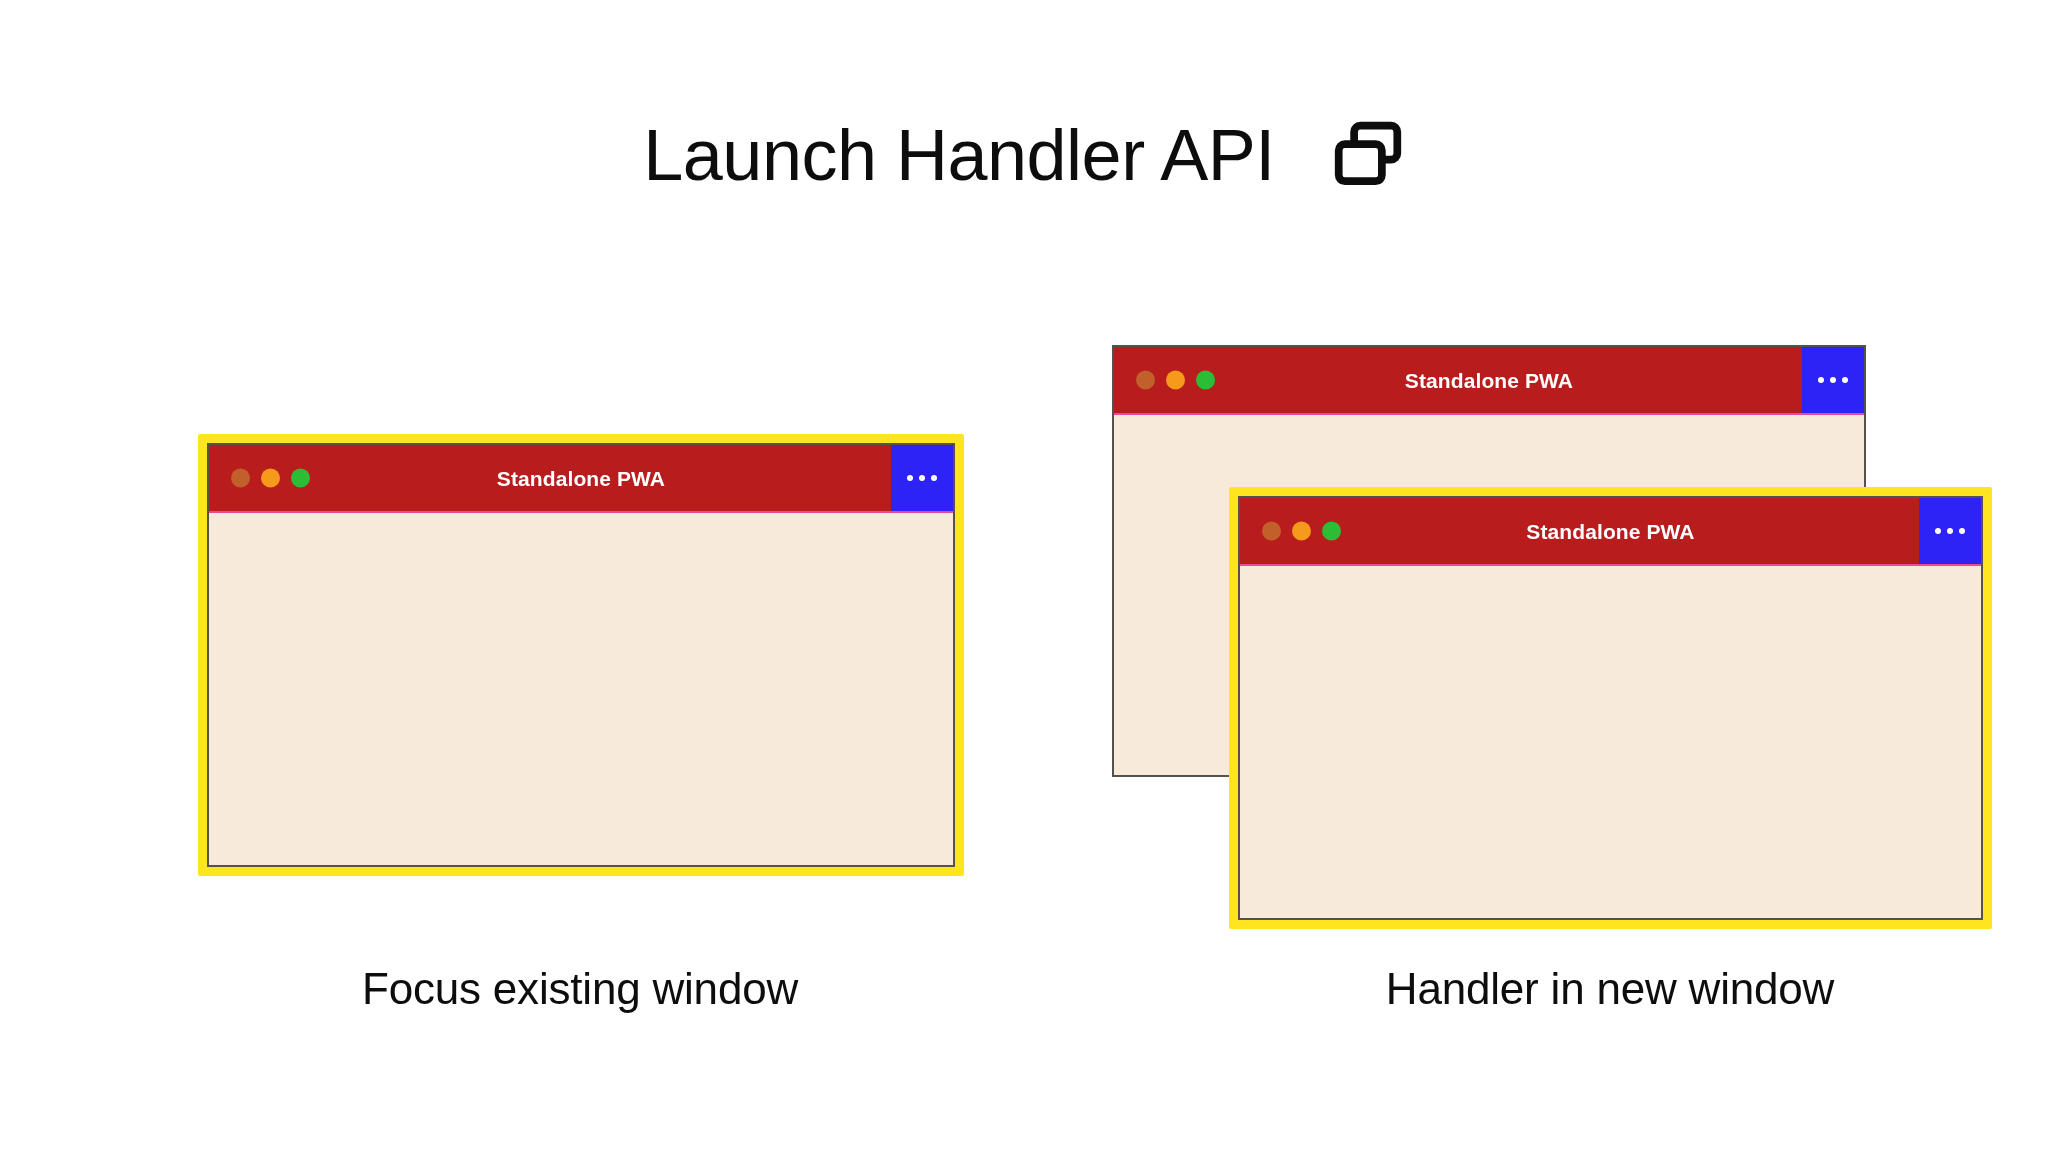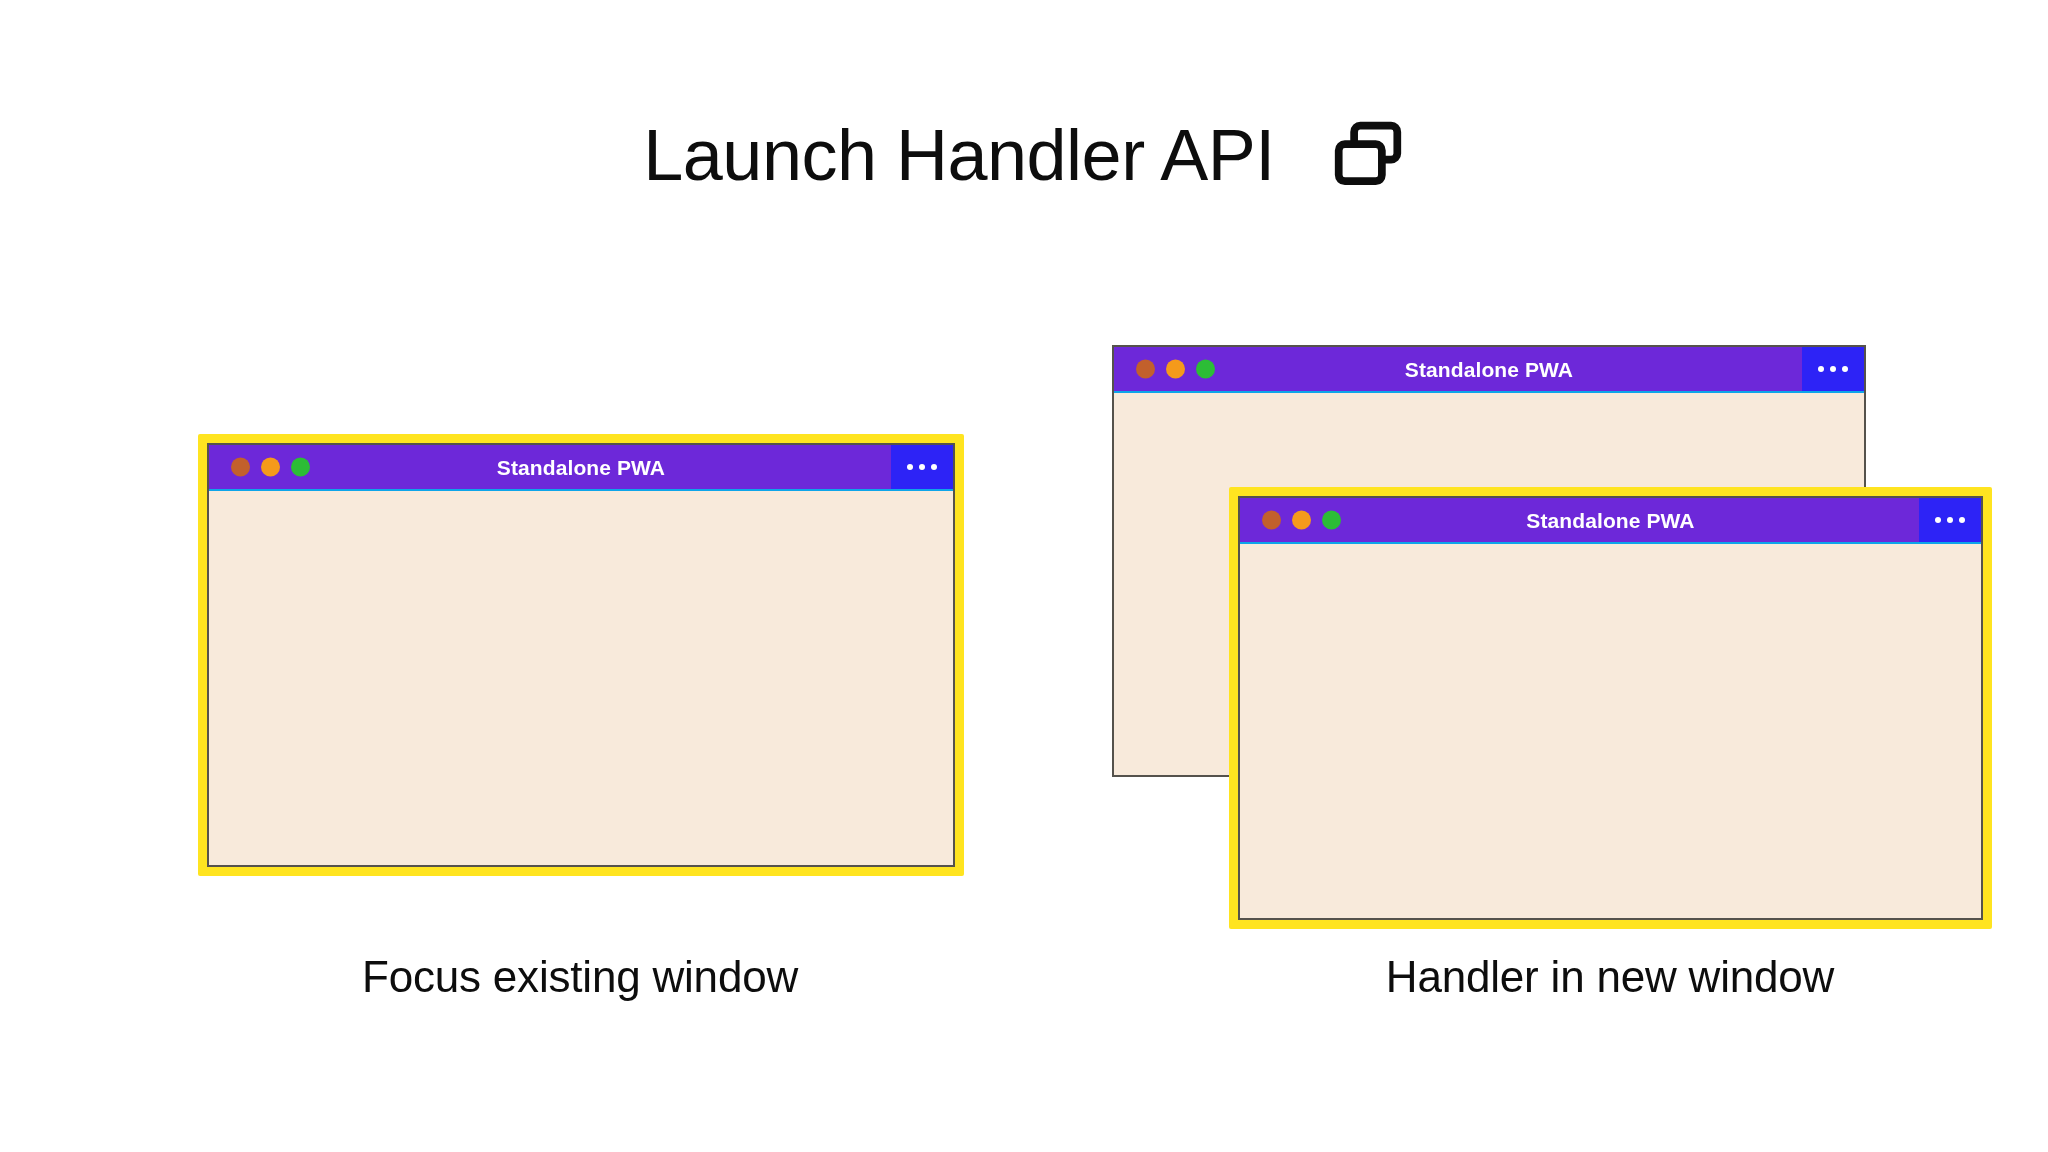--- a/index.html
+++ b/index.html
@@ -63,23 +63,23 @@
     padding: 9px;
     border-radius: 2px;
   }
   .win.highlight > .win-inner {
     inset: 9px;
   }
 
   .titlebar {
     position: relative;
     flex: none;
-    height: 46px;
-    background: #6d28d9;
-    border-bottom: 2px solid #0ea5e9;
+    height: 68px;
+    background: #b91c1c;
+    border-bottom: 2px solid #ec4899;
     display: flex;
     align-items: center;
     box-sizing: border-box;
   }
   .traffic {
     position: absolute;
     left: 22px;
     top: 50%;
     transform: translateY(-50%);
     display: flex;
@@ -162,20 +162,21 @@
   
   .caption {
     position: absolute;
     text-align: center;
     font-size: 44px;
     font-weight: 400;
     color: #0d0d0d;
     line-height: 1;
     letter-spacing: -0.2px;
     white-space: nowrap;
+    margin-top: 12px;
   }
   #caption-left  { left: 180px;  top: 955px; width: 800px; }
   #caption-right { left: 1190px; top: 955px; width: 840px; }
 </style>
 </head>
 <body>
 
 <div class="title-row">
   <div class="page-title">Launch Handler API</div>
   <svg class="title-icon" viewBox="0 0 48 48">

